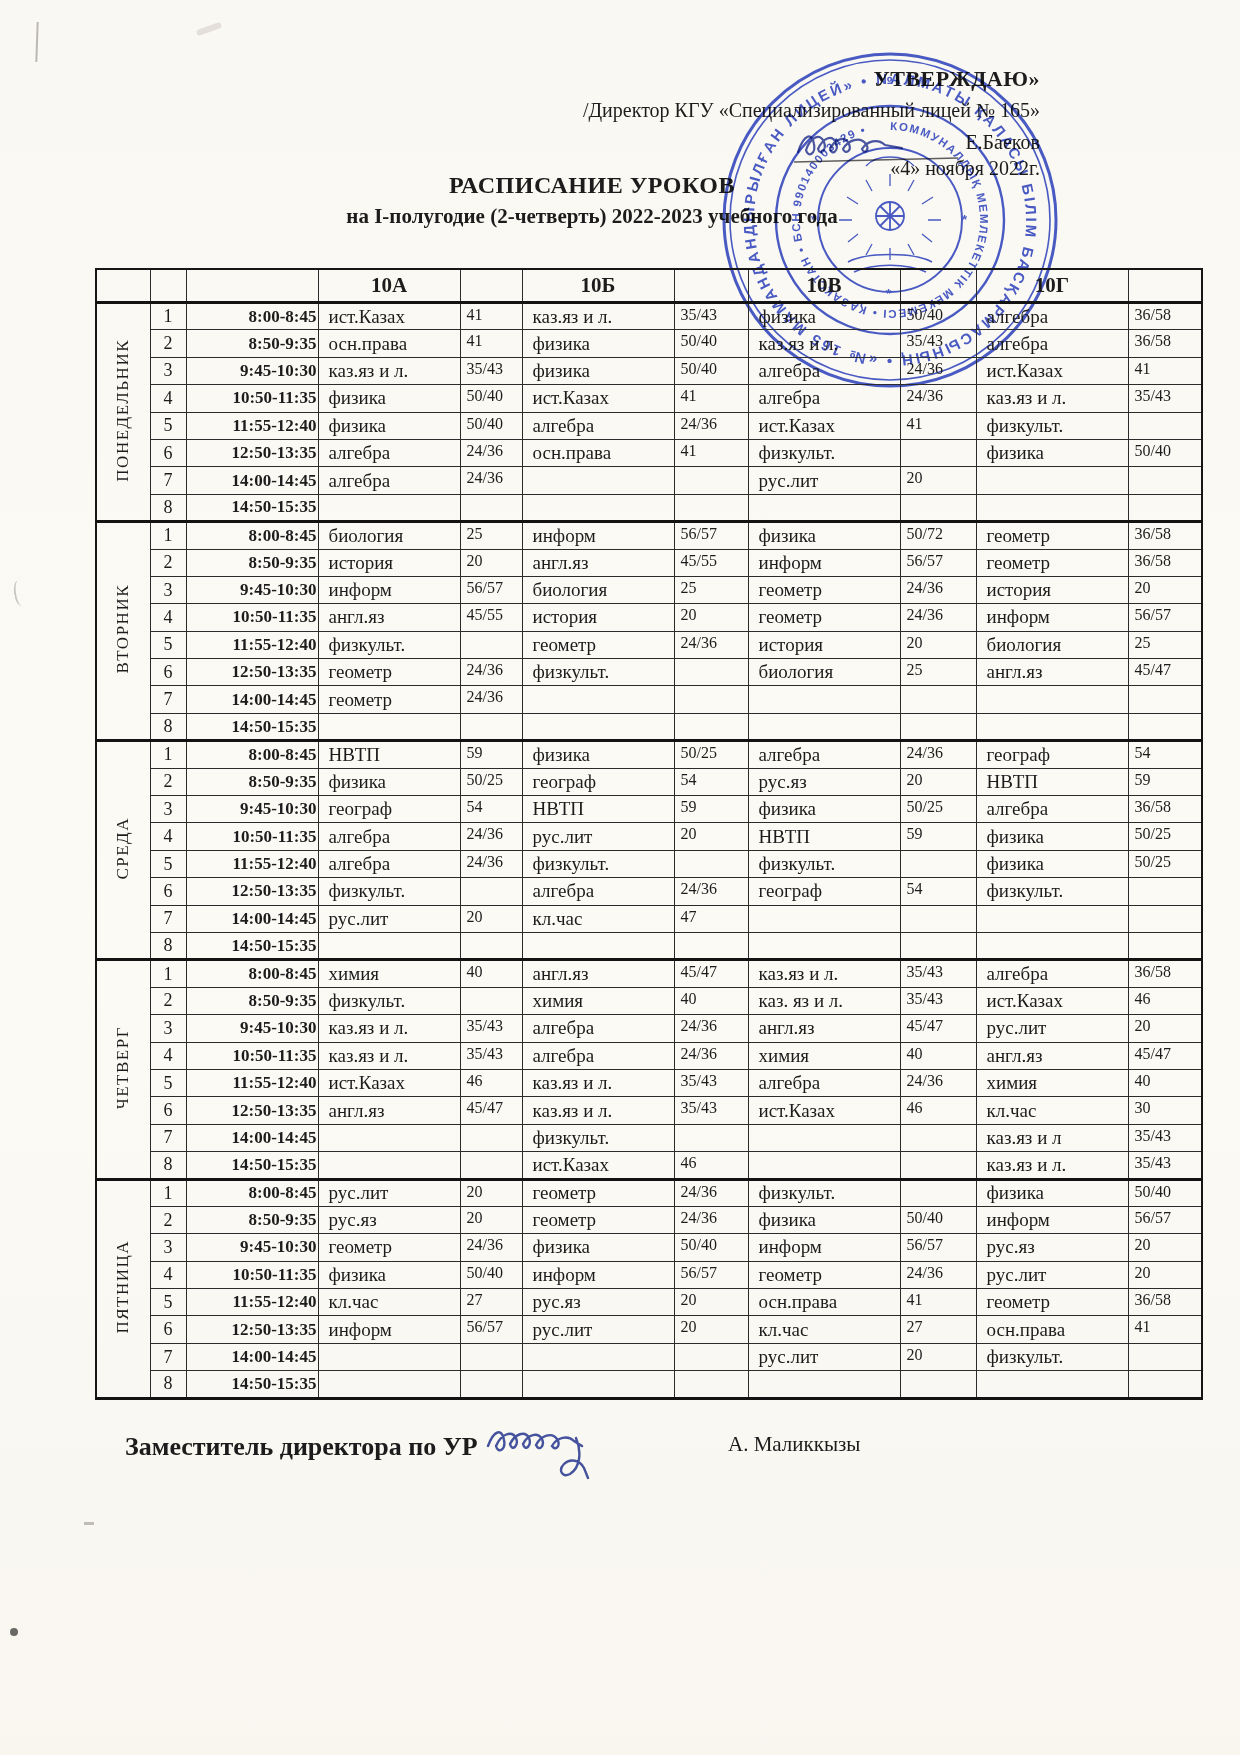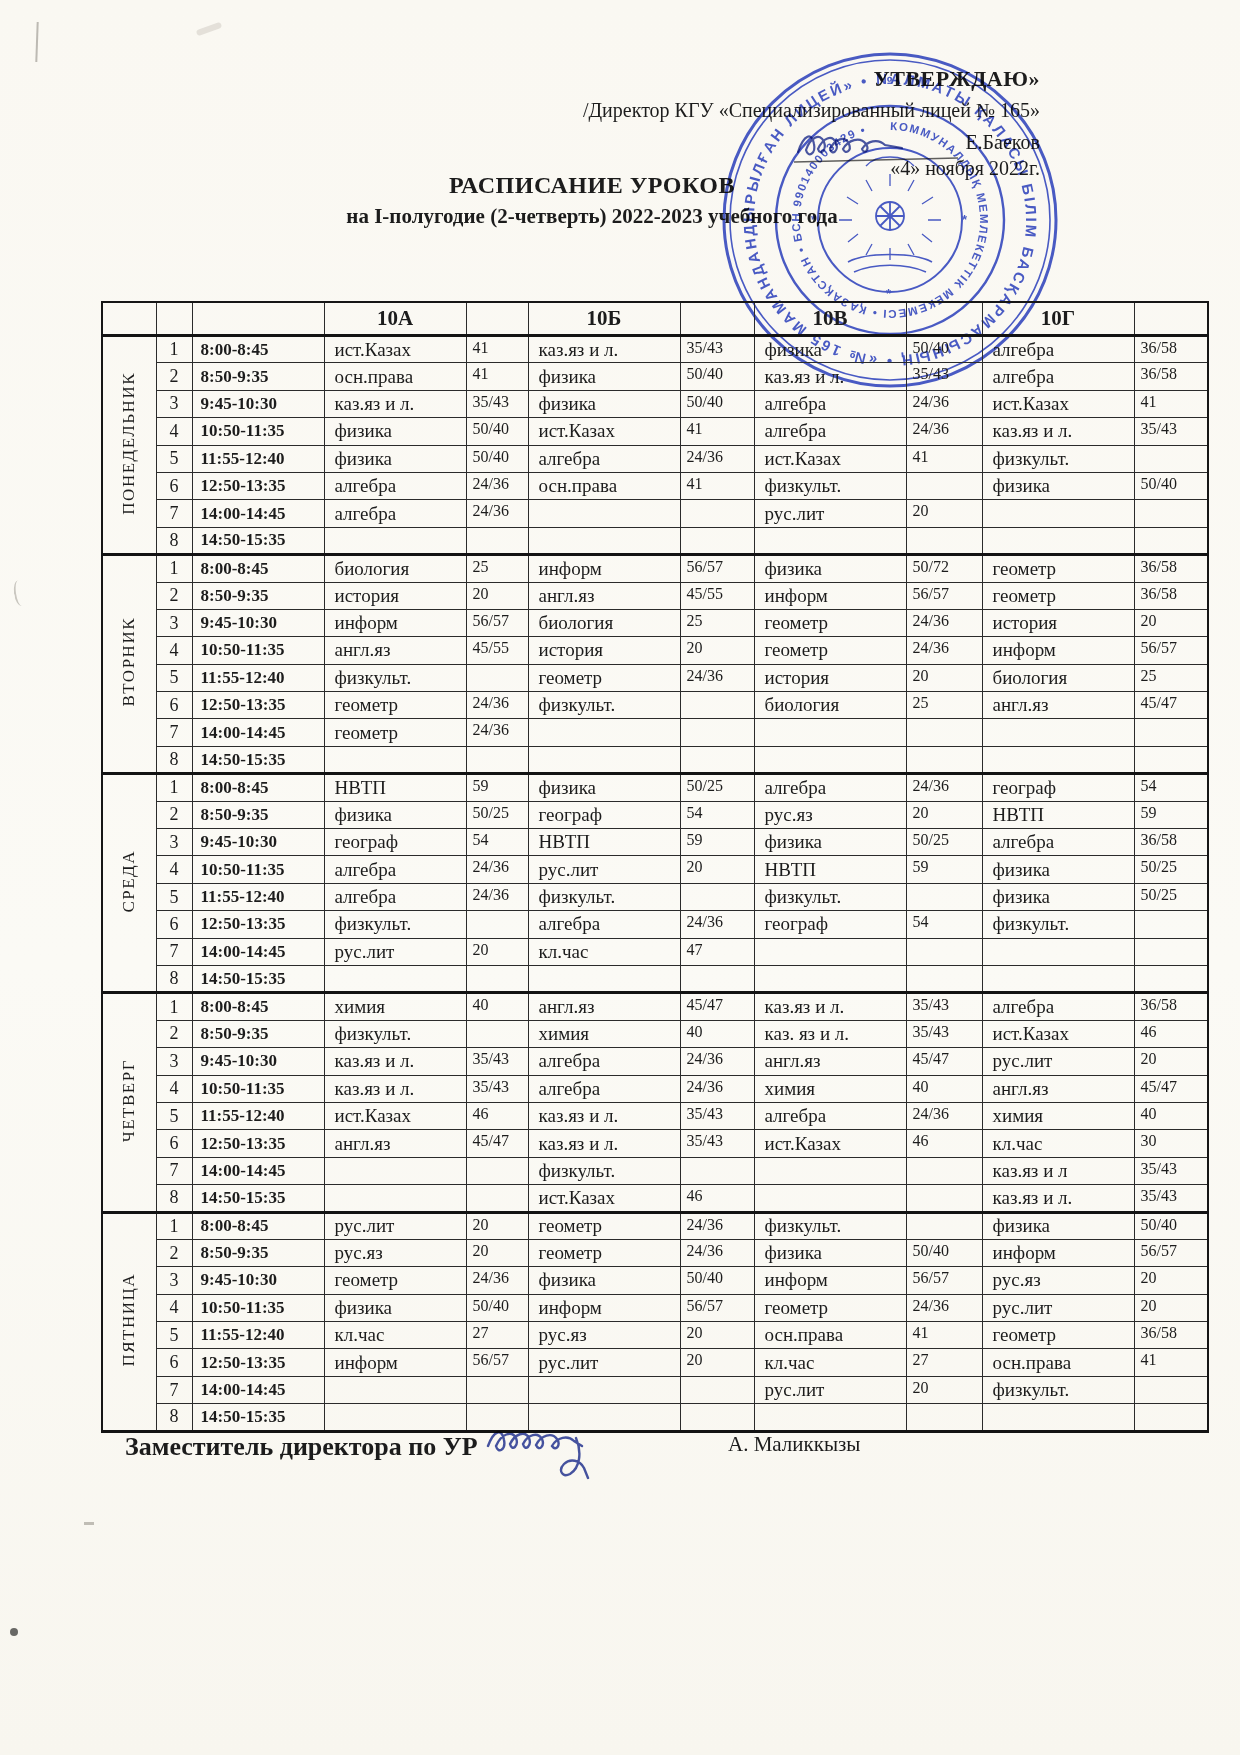--- a/index.html
+++ b/index.html
@@ -19,38 +19,38 @@
 
   
   .stamp{position:absolute;left:716px;top:46px;width:348px;height:348px;
          mix-blend-mode:multiply;opacity:.92;pointer-events:none;}
 
   
   .sig-director{position:absolute;left:790px;top:118px;width:210px;height:52px;mix-blend-mode:multiply;}
   .sig-deputy{position:absolute;left:478px;top:1408px;width:160px;height:78px;mix-blend-mode:multiply;}
 
   
-  .tblwrap{position:absolute;left:101px;top:268px;margin-top:33px;}
+  .tblwrap{position:absolute;left:95px;top:268px;}
   table.sched{border-collapse:collapse;table-layout:fixed;border:2.5px solid #161616;}
   table.sched th,table.sched td{border:1.2px solid #2b2b2b;overflow:hidden;white-space:nowrap;
         font-family:"Liberation Serif","DejaVu Serif",serif;}
   table.sched thead th{height:29px;border-bottom:3px solid #131313;}
   table.sched tbody{border-bottom:3px solid #131313;}
   table.sched tbody tr{height:27.4px;}
   col.c-day{width:54px;}  col.c-num{width:36px;}  col.c-time{width:132px;}
   col.c-sA{width:142px;} col.c-rA{width:62px;}
   col.c-sB{width:152px;} col.c-rB{width:74px;}
   col.c-sC{width:152px;} col.c-rC{width:76px;}
   col.c-sD{width:152px;} col.c-rD{width:74px;}
   .hdr-class{font-size:21px;font-weight:bold;text-align:center;}
   td.daycell{text-align:center;vertical-align:middle;}
   td.daycell span{display:inline-block;writing-mode:vertical-rl;transform:rotate(180deg);
         font-size:17px;letter-spacing:1.5px;white-space:nowrap;}
   td.numcell{font-size:18px;text-align:center;}
-  td.timecell{font-size:17px;font-weight:bold;padding-left:8px;}
+  td.timecell{font-size:17px;font-weight:bold;padding-left:8px;text-align:right;}
   td.subjcell{font-size:19px;padding-left:10px;}
   td.roomcell{font-size:16px;padding-left:6px;vertical-align:top;padding-top:2px;}
 
   
   .footer-left{position:absolute;left:125px;top:1432px;font-size:26px;font-weight:bold;}
   .footer-right{position:absolute;left:728px;top:1432px;font-size:21px;font-weight:normal;}
 
   
   .artifact{position:absolute;pointer-events:none;}
   .a-dot{left:10px;top:1628px;width:8px;height:8px;border-radius:50%;background:#4f4f4c;opacity:.85;}

